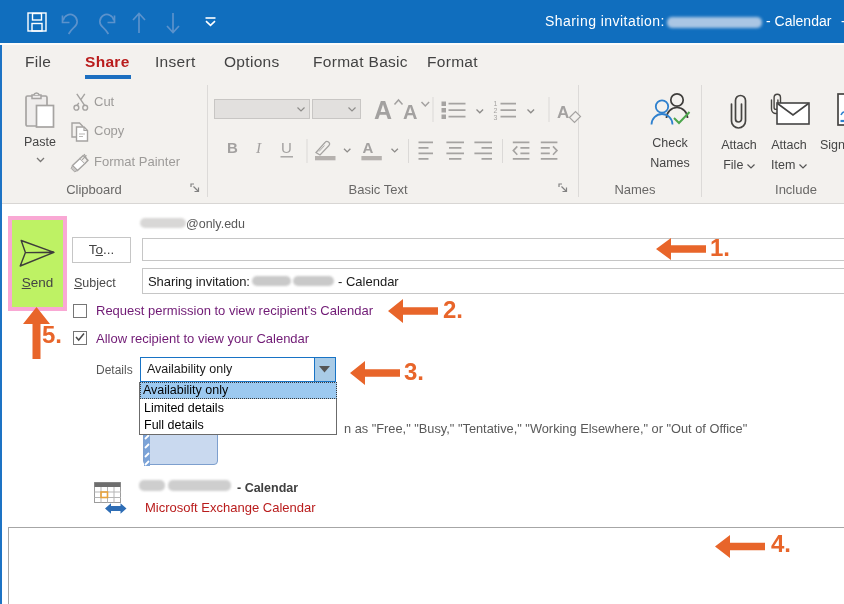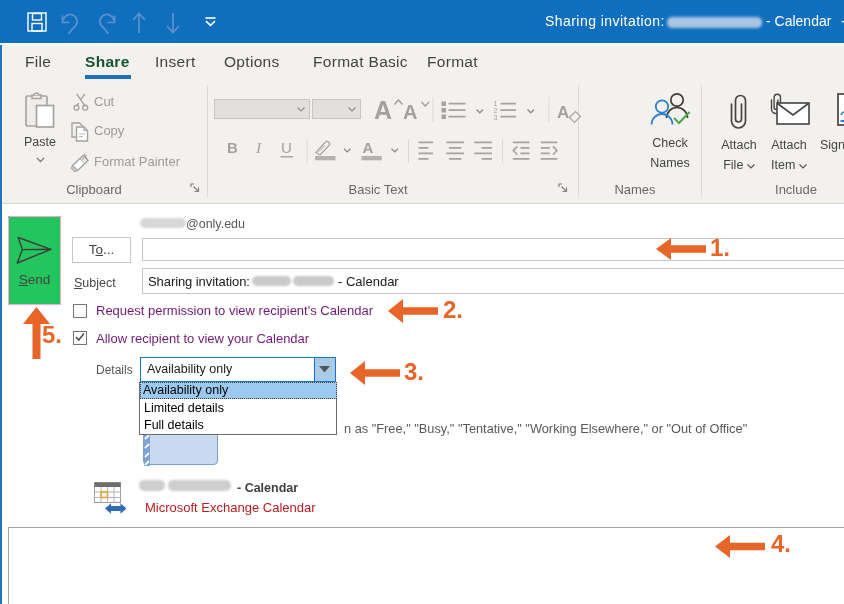--- a/index.html
+++ b/index.html
@@ -3,21 +3,21 @@
 <style>
 html,body{margin:0;padding:0;}
 body{width:844px;height:604px;overflow:hidden;font-family:"Liberation Sans",sans-serif;background:#fff;position:relative;}
 .abs{position:absolute;}
 
 #titlebar{position:absolute;left:0;top:0;width:844px;height:43px;background:#106ebe;}
 #title{position:absolute;color:#fff;font-size:14px;letter-spacing:0.45px;white-space:nowrap;}
 
 #tabrow{position:absolute;left:2px;top:45px;width:842px;height:35px;background:#f3f1ee;}
 .tab{position:absolute;top:8px;font-size:15.5px;color:#434343;letter-spacing:0.3px;}
-#tab-share{font-weight:bold;color:#14532d;}
+#tab-share{font-weight:bold;color:#b91c1c;}
 #share-ul{position:absolute;left:83px;top:30px;width:46px;height:3.5px;background:#1d6fc0;}
 
 #ribbon{position:absolute;left:2px;top:80px;width:842px;height:123px;background:#f3f1ee;border-bottom:1px solid #d8d6d4;}
 .gsep{position:absolute;top:5px;height:112px;width:1px;background:#dcdad8;}
 .glabel{position:absolute;top:102px;font-size:13px;color:#696867;width:120px;text-align:center;white-space:nowrap;}
 .bigbtn{position:absolute;top:12px;text-align:center;font-size:12.5px;color:#454545;line-height:20px;}
 .bigbtn > svg{display:block;margin:0 auto;}
 .bigbtn .cap{margin-top:5px;}
 .dim{color:#9d9b99;}
 .launcher{position:absolute;top:103px;width:11px;height:11px;}
@@ -231,21 +231,21 @@
    <path d="M4 23 q3 -6 5 0 q2 5 5 0" fill="none" stroke="#2e80ce" stroke-width="1.6"></path>
    <path d="M3.5 29 h14" stroke="#2e80ce" stroke-width="2.2"></path>
   </svg>
   <div class="cap">Sign</div>
  </div>
 </div>
 
 <div id="lborder"></div>
 <div id="compose"></div>
 
-<div class="abs" style="left:8px;top:216px;width:51px;height:87px;border:1px solid #f9a8d4;background:#22c55e">
+<div class="abs" style="left:8px;top:216px;width:51px;height:87px;border:4px solid #f9a8d4;background:#bef264">
  <svg style="position:absolute;left:7px;top:17px" width="37" height="30" viewBox="0 0 37 30">
   <path d="M2.2 3.5 L35 15.3 L1.2 29 L6.4 15.6 Z M6.4 15.6 L35 15.3" fill="none" stroke="#3e3d3b" stroke-width="1.4" stroke-linejoin="round"></path>
  </svg>
  <div style="position:absolute;left:0;top:55px;width:51px;text-align:center;font-size:13.5px;color:#444"><span style="text-decoration:underline">S</span>end</div>
 </div>
 
 <span class="abs" style="left:140px;top:218px;width:46px;height:10px;background:#d8d7d6;border-radius:5px;filter:blur(1px)"></span>
 <div class="abs" style="left:186px;top:217px;font-size:12.5px;color:#595959">@only.edu</div>
 
 <div class="abs" style="left:72px;top:237px;width:57px;height:24px;border:1px solid #c6c6c6;background:#fff;text-align:center;font-size:13.5px;color:#444;line-height:24px">T<span style="text-decoration:underline">o</span>...</div>

